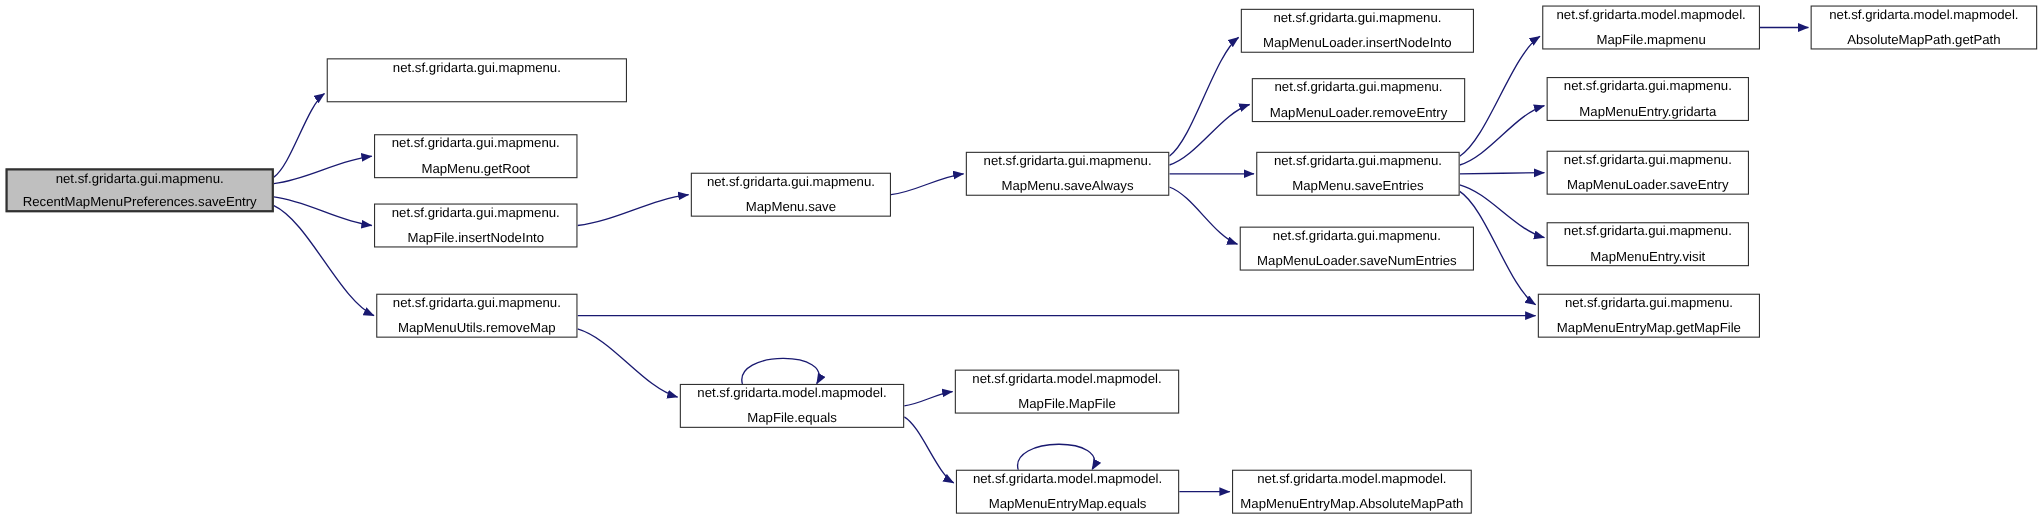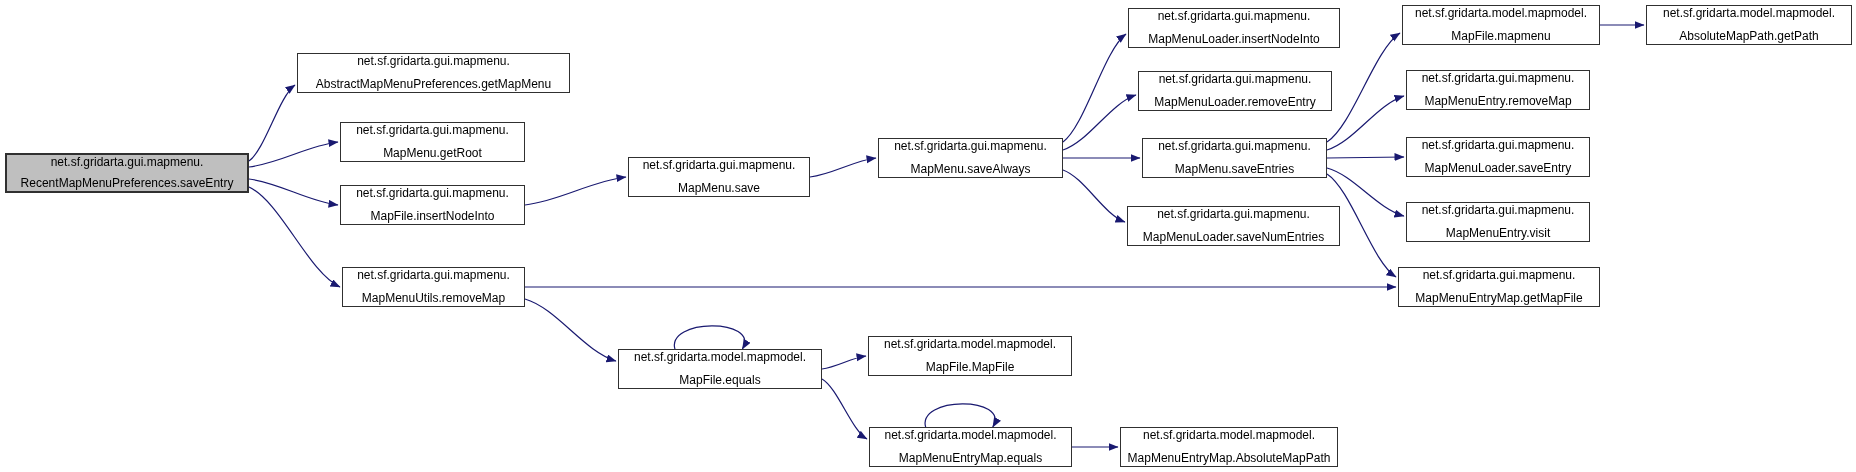--- a/index.html
+++ b/index.html
@@ -76,21 +76,20 @@
         <path class="edge" stroke="#191970" marker-end="url(#arrow)" d="M1072,447 C1088.1,447 1101.9,447 1118,447"></path>
       </g>
   </svg>
   <div id="node-layer">
       <div class="node root" style="left: 5px; top: 153px; width: 244px; height: 40px;">
         <span>net.sf.gridarta.gui.mapmenu.</span>
         <span>RecentMapMenuPreferences.saveEntry</span>
       </div>
       <div class="node" style="left: 297px; top: 53px; width: 273px; height: 40px;">
         <span>net.sf.gridarta.gui.mapmenu.</span>
-        <span>AbstractMapMenuPreferences.getMapMenu</span>
       </div>
       <div class="node" style="left: 340px; top: 122px; width: 185px; height: 40px;">
         <span>net.sf.gridarta.gui.mapmenu.</span>
         <span>MapMenu.getRoot</span>
       </div>
       <div class="node" style="left: 340px; top: 185px; width: 185px; height: 40px;">
         <span>net.sf.gridarta.gui.mapmenu.</span>
         <span>MapFile.insertNodeInto</span>
       </div>
       <div class="node" style="left: 342px; top: 267px; width: 183px; height: 40px;">
@@ -124,21 +123,21 @@
       <div class="node" style="left: 1402px; top: 5px; width: 198px; height: 40px;">
         <span>net.sf.gridarta.model.mapmodel.</span>
         <span>MapFile.mapmenu</span>
       </div>
       <div class="node" style="left: 1646px; top: 5px; width: 206px; height: 40px;">
         <span>net.sf.gridarta.model.mapmodel.</span>
         <span>AbsoluteMapPath.getPath</span>
       </div>
       <div class="node" style="left: 1406px; top: 70px; width: 184px; height: 40px;">
         <span>net.sf.gridarta.gui.mapmenu.</span>
-        <span>MapMenuEntry.removeMap</span>
+        <span>MapMenuEntry.gridarta</span>
       </div>
       <div class="node" style="left: 1406px; top: 137px; width: 184px; height: 40px;">
         <span>net.sf.gridarta.gui.mapmenu.</span>
         <span>MapMenuLoader.saveEntry</span>
       </div>
       <div class="node" style="left: 1406px; top: 202px; width: 184px; height: 40px;">
         <span>net.sf.gridarta.gui.mapmenu.</span>
         <span>MapMenuEntry.visit</span>
       </div>
       <div class="node" style="left: 1398px; top: 267px; width: 202px; height: 40px;">

